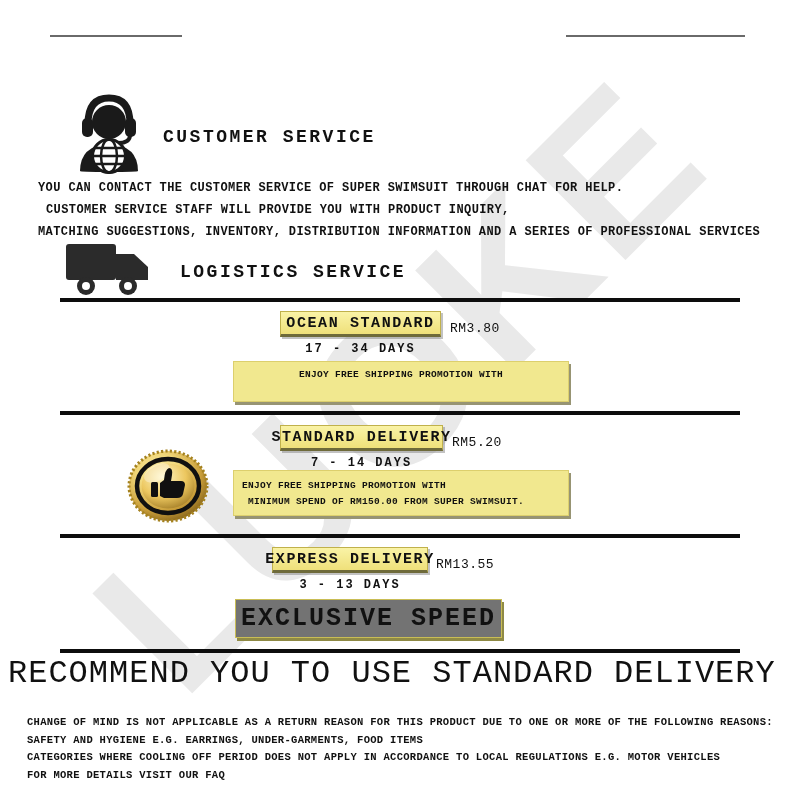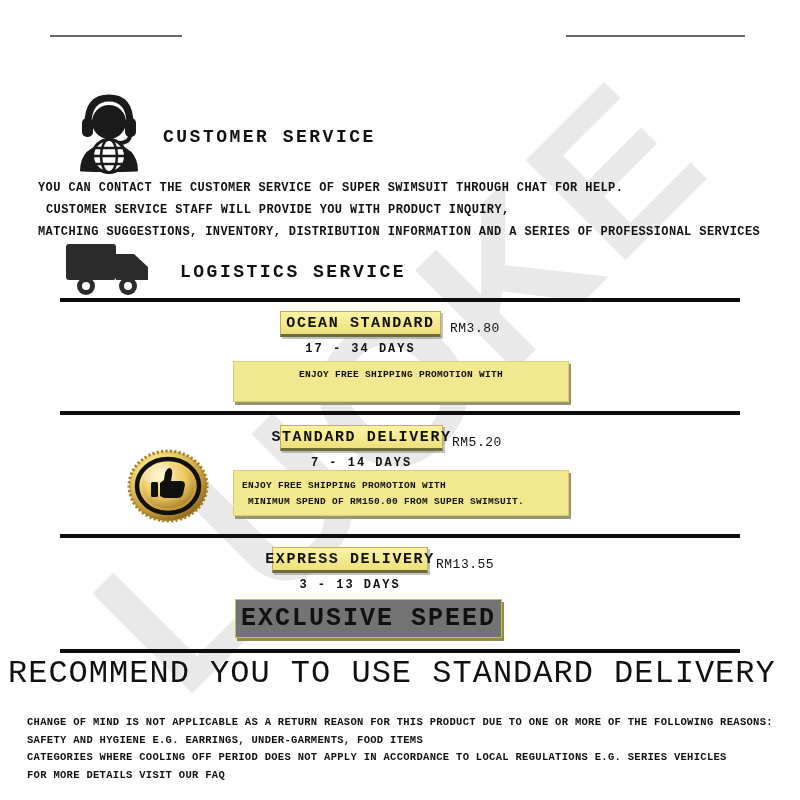--- a/index.html
+++ b/index.html
@@ -184,18 +184,18 @@
 
     <div class="ship-header sh3">EXPRESS DELIVERY</div>
     <div class="price p3">RM13.55</div>
     <div class="days d3">3 - 13 DAYS</div>
     <div class="banner">EXCLUSIVE SPEED</div>
 
     <div class="recommend">RECOMMEND YOU TO USE STANDARD DELIVERY</div>
     <div class="policy">
       <div>CHANGE OF MIND IS NOT APPLICABLE AS A RETURN REASON FOR THIS PRODUCT DUE TO ONE OR MORE OF THE FOLLOWING REASONS:</div>
       <div>SAFETY AND HYGIENE E.G. EARRINGS, UNDER-GARMENTS, FOOD ITEMS</div>
-      <div>CATEGORIES WHERE COOLING OFF PERIOD DOES NOT APPLY IN ACCORDANCE TO LOCAL REGULATIONS E.G. SERIES VEHICLES</div>
+      <div>CATEGORIES WHERE COOLING OFF PERIOD DOES NOT APPLY IN ACCORDANCE TO LOCAL REGULATIONS E.G. MOTOR VEHICLES</div>
       <div>FOR MORE DETAILS VISIT OUR FAQ</div>
     </div>
 
   </div>
 </div>
 
 </body></html>

